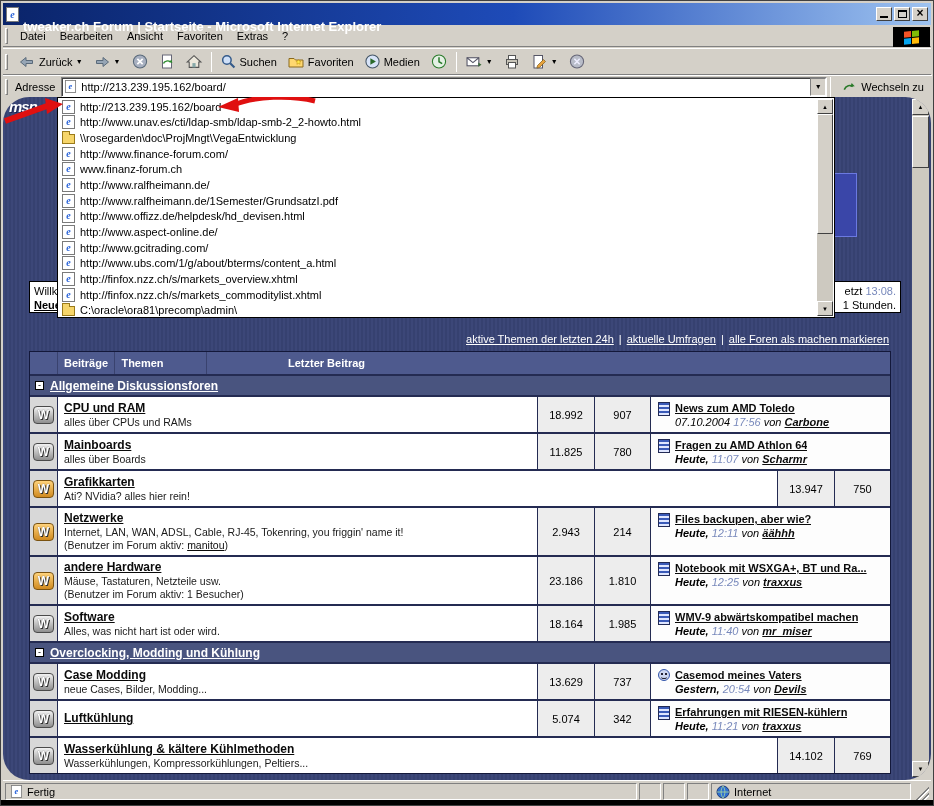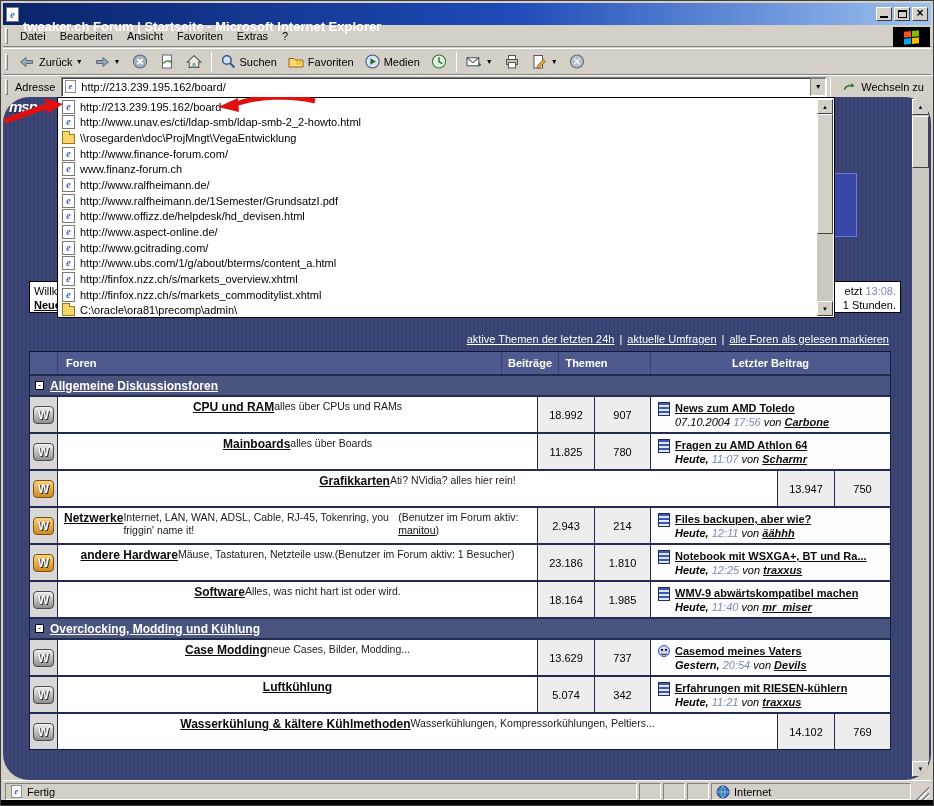--- a/index.html
+++ b/index.html
@@ -80,21 +80,21 @@
   .collapse{width:9px;height:9px;background:#fff;color:#000;border:1px solid #000;font-size:9px;line-height:7px;
     text-align:center;cursor:pointer;}
   .stitle{font-weight:bold;text-decoration:underline;font-size:12px;color:#fff;cursor:pointer;}
   .frow{display:flex;border-top:2px solid #242b52;min-height:37px;background:#fff;}
   .frow .cell{display:flex;}
   .icon-cell{width:27px;flex:0 0 27px;background:var(--icon-cell,#d8d8d8);align-items:center;justify-content:center;border-left:none;}
   .wbadge{display:inline-block;width:21px;height:18px;border-radius:4px;border:1px solid #4a4a4a;
     background:linear-gradient(180deg,#f2f2f2,#8e8e8e);color:#fff;font-weight:bold;font-size:12px;line-height:17px;
     text-align:center;text-shadow:0 0 1px #333,1px 1px 0 #333;}
   .wbadge.orange{background:linear-gradient(180deg,#ffd27a,#d08a20);border-color:#7a5210;}
-  .name-cell{flex:1;justify-content:center;padding:3px 6px;}
+  .name-cell{flex:1;flex-direction:column;justify-content:center;padding:3px 6px;}
   .fname{font-weight:bold;font-size:12px;text-decoration:underline;color:#0a0a0a;cursor:pointer;line-height:15px;}
   .fdesc,.factive{font-size:10.5px;color:#1a1a1a;line-height:13px;}
   .ulink{text-decoration:underline;cursor:pointer;color:#0a0a0a;}
   .num-cell{width:57px;flex:0 0 57px;background:var(--num-bg,#ededed);align-items:center;justify-content:center;}
   .num-cell2{width:56px;flex:0 0 56px;background:var(--num-bg,#ededed);align-items:center;justify-content:center;}
   .last-cell{width:240px;flex:0 0 240px;padding:4px 2px 2px 7px;gap:5px;background:#fdfdfd;}
   .licon{flex:0 0 12px;width:12px;height:14px;margin-top:1px;border:1px solid #222a55;
     background:repeating-linear-gradient(180deg,#3a5ab8 0 2px,#dfe6ff 2px 4px);}
   .licon.smiley{border-radius:50%;height:12px;width:12px;flex-basis:12px;background:#cdd8f0;border:1px solid #3355aa;position:relative;}
   .licon.smiley::before{content:"";position:absolute;left:2px;top:3px;width:2px;height:2px;background:#223;box-shadow:4px 0 0 #223;}
@@ -318,27 +318,26 @@
         <div>Willko</div>
         <div class="bold-link">Neue</div>
       </span>
       <span class="wr">
         <div><span>etzt </span><span class="time-blue">13:08.</span></div>
         <div>1 Stunden.</div>
       </span>
     </div>
 
     <div class="quicklinks">
-      <a>aktive Themen der letzten 24h</a><span class="qsep">|</span><a>aktuelle Umfragen</a><span class="qsep">|</span><a>alle Foren als gelesen markieren</a>
+      <a>aktive Themen der letzten 24h</a><span class="qsep">|</span><a>aktuelle Umfragen</a><span class="qsep">|</span><a>alle Foren als machen markieren</a>
     </div>
 
     <div class="ftable">
       <div class="hrow">
         <span class="cell c-icon"></span>
-        <span class="cell c-name">Foren</span>
         <span class="cell c-num">Beiträge</span>
         <span class="cell c-num2">Themen</span>
         <span class="cell c-last">Letzter Beitrag</span>
       </div>
       <div>
 
           <div class="srow">
             <span class="collapse">-</span>
             <a class="stitle">Allgemeine Diskussionsforen</a>
           </div>

